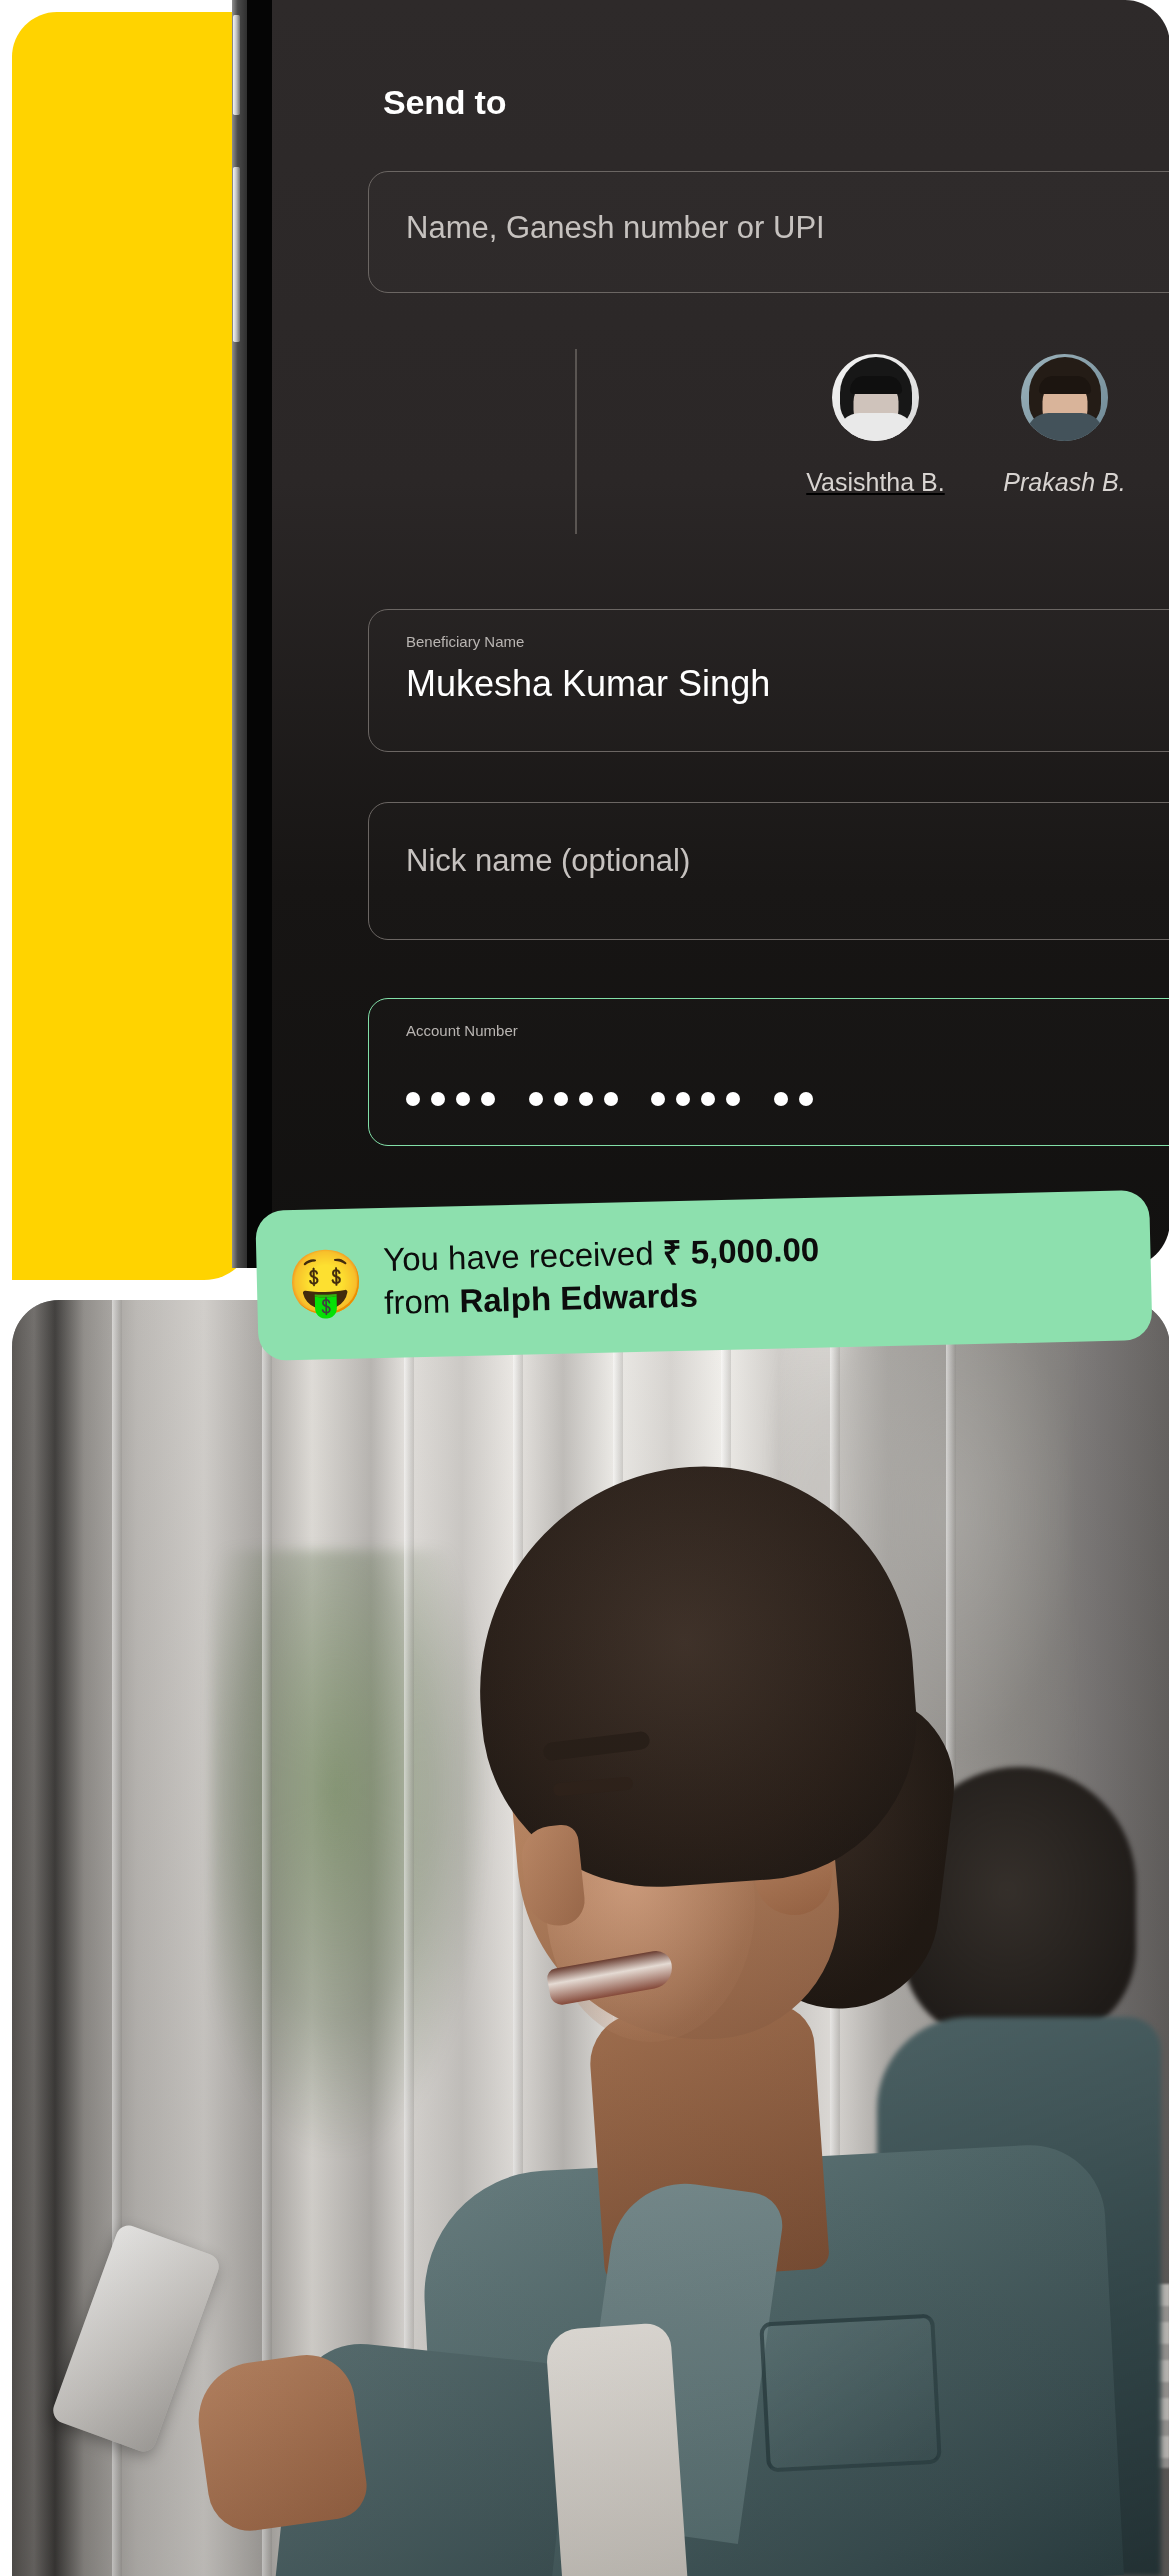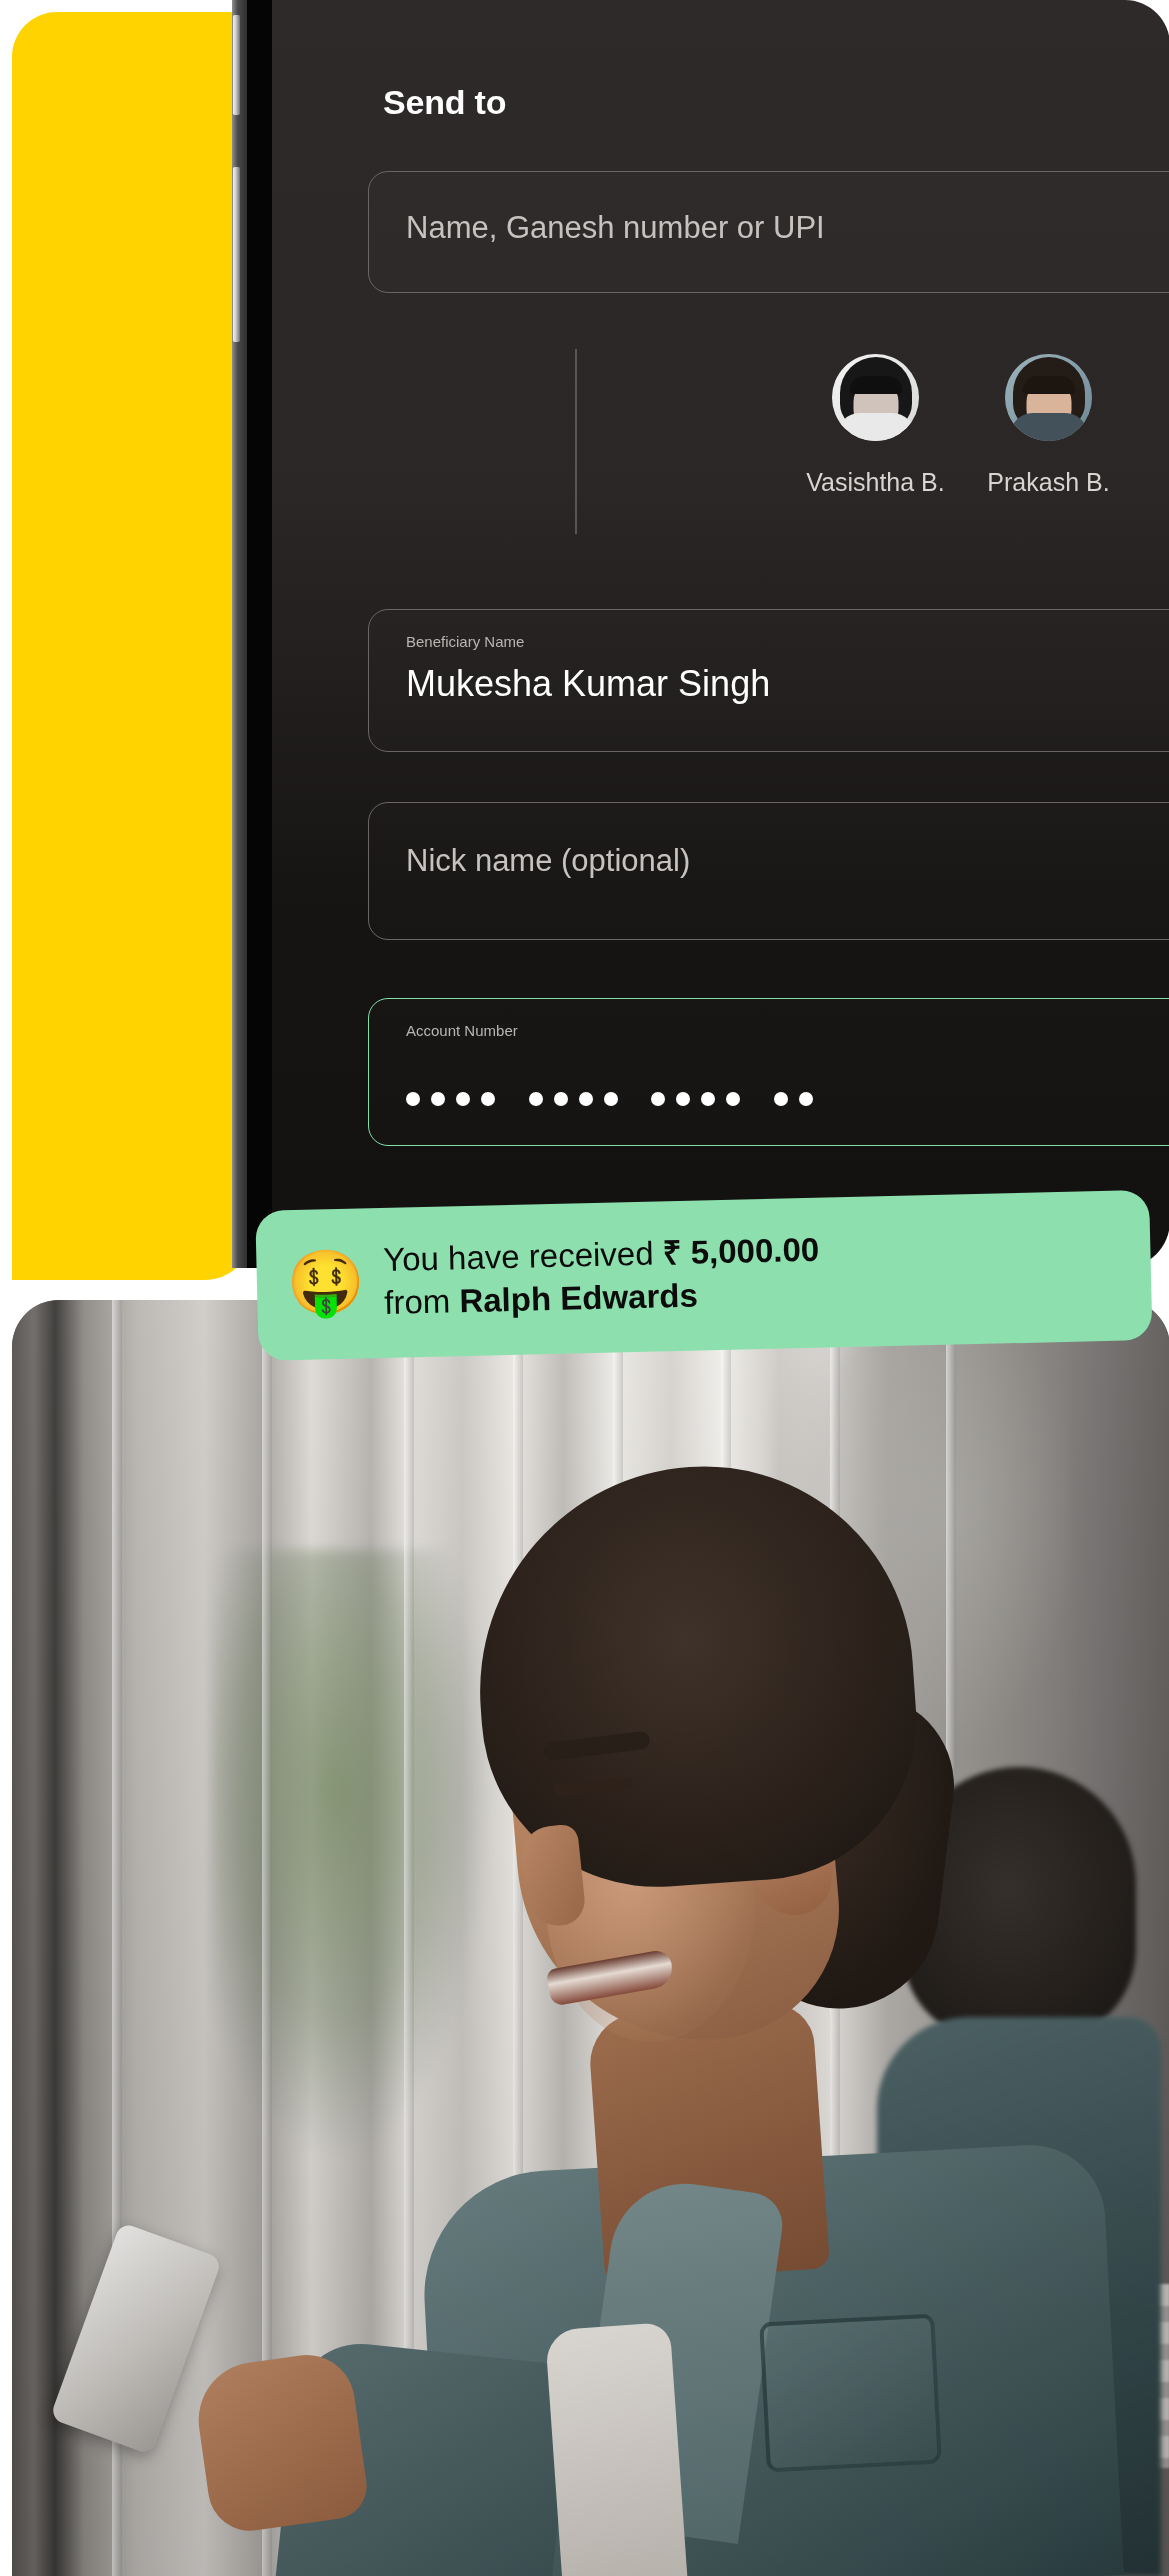--- a/index.html
+++ b/index.html
@@ -377,34 +377,34 @@
       <div class="search-box">
         <div class="search-placeholder">Name, Ganesh number or UPI</div>
       </div>
 
       <div class="contacts">
 
 
         <div class="divider"></div>
 
 
-        <div class="contact" style="left:430px;">
+        <div class="contact" style="left:430px;text-decoration:underline;">
           <div class="ava">
             <div class="face">
               <div class="bg" style="background:linear-gradient(135deg,#f4f4f4 0%,#d8d8d8 100%)"></div>
               <div class="hair" style="background:#171717"></div>
               <div class="skin" style="background:#cfc3bb"></div>
               <div class="hairF" style="background:#0f0f0f"></div>
               <div class="body" style="background:#e9e9e9"></div>
             </div>
           </div>
           <div class="nm">Vasishtha B.</div>
         </div>
 
-        <div class="contact" style="left:603px;">
+        <div class="contact" style="left:619px;font-style:italic;">
           <div class="ava">
             <div class="face">
               <div class="bg" style="background:linear-gradient(135deg,#9db4bd 0%,#6d8794 100%)"></div>
               <div class="hair" style="background:#241c16"></div>
               <div class="skin" style="background:#d9b49a"></div>
               <div class="hairF" style="background:#1c1510"></div>
               <div class="body" style="background:#43525a"></div>
             </div>
           </div>
           <div class="nm">Prakash B.</div>

